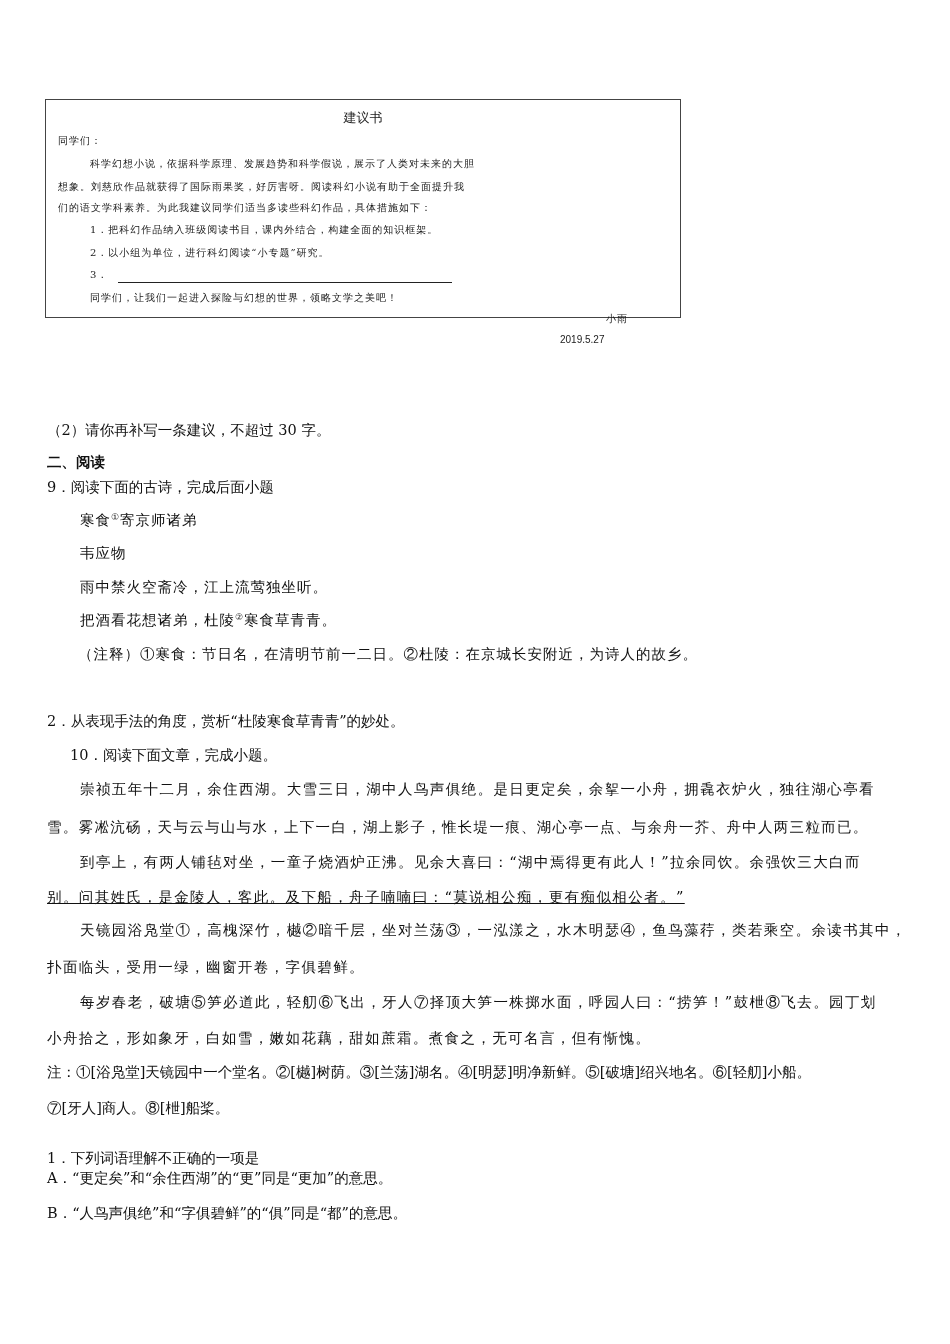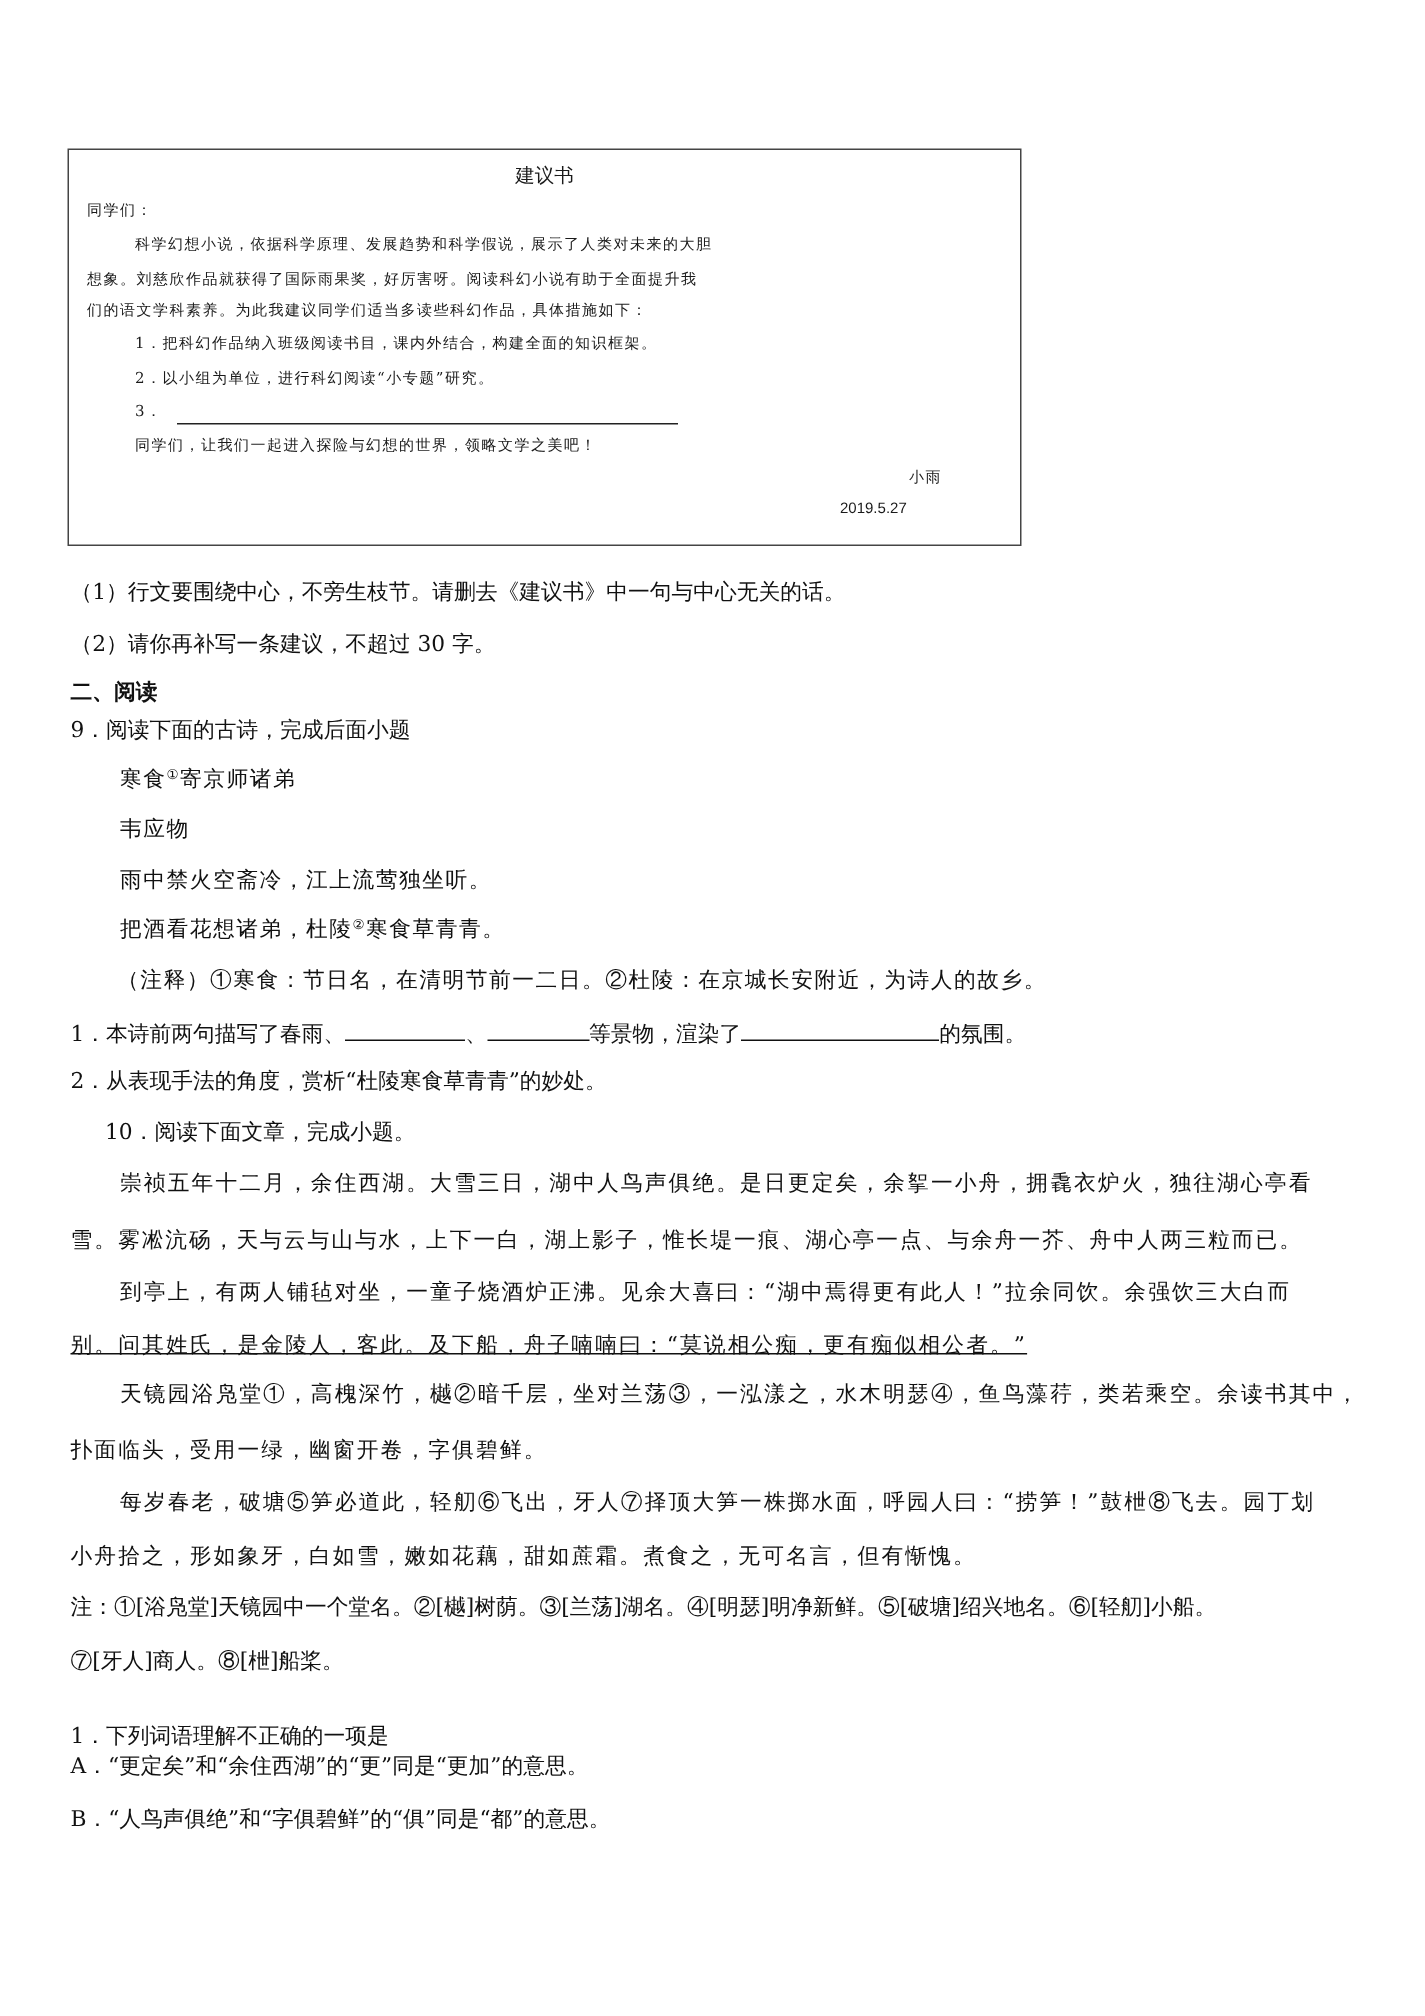--- a/index.html
+++ b/index.html
@@ -6,21 +6,21 @@
     body {
       width: 950px; height: 1344px; position: relative; overflow: hidden;
       font-family: "DejaVu Serif", "Liberation Serif", serif;
       color: #111;
     }
     .page { position: absolute; left: 0; top: 0; width: 950px; height: 1344px; }
     .abs { position: absolute; white-space: nowrap; }
     .t { font-size: 14.5px; line-height: 18px; }
     .kai { font-family: "DejaVu Serif", "Liberation Serif", serif; letter-spacing: 1px; }
     .scan-box {
-      position: absolute; left: 45px; top: 99px; width: 636px; height: 265px;
+      position: absolute; left: 45px; top: 99px; width: 636px; height: 219px;
       border: 1.5px solid #444; box-sizing: border-box; background: #fff;
     }
     .scan-box .abs { font-size: 10px; line-height: 16px; color: #1a1a1a; }
     .scan-title { left: 0; right: 0; text-align: center; top: 10px; font-size: 13px !important; }
     .blank-line {
       position: absolute; border-bottom: 1.4px solid #222; height: 0;
     }
     .ublank { display: inline-block; border-bottom: 1px solid #111; height: 14px; vertical-align: baseline; }
     .bold { font-weight: bold; font-family: "DejaVu Sans", "Liberation Sans", sans-serif; }
     sup { font-size: 9px; vertical-align: top; position: relative; top: -3px; }
@@ -38,39 +38,35 @@
     <div class="abs kai" style="left:12px; top:100px;">们的语文学科素养。为此我建议同学们适当多读些科幻作品，具体措施如下：</div>
     <div class="abs kai" style="left:44px; top:122px;">1．把科幻作品纳入班级阅读书目，课内外结合，构建全面的知识框架。</div>
     <div class="abs kai" style="left:44px; top:145px;">2．以小组为单位，进行科幻阅读“小专题”研究。</div>
     <div class="abs kai" style="left:44px; top:167px;">3．</div>
     <div class="blank-line" style="left:72px; top:182px; width:334px;"></div>
     <div class="abs kai" style="left:44px; top:190px;">同学们，让我们一起进入探险与幻想的世界，领略文学之美吧！</div>
     <div class="abs kai" style="left:560px; top:211px;">小雨</div>
     <div class="abs" style="left:514px; top:232px; font-family:'Liberation Sans', sans-serif;">2019.5.27</div>
   </div>
 
-  <div class="abs t" style="left:47px; top:386px;">（1）行文要围绕中心，不旁生枝节。请删去《建议书》中一句与中心无关的话。</div>
   <div class="abs t" style="left:47px; top:421px;">（2）请你再补写一条建议，不超过 30 字。</div>
 
   <div class="abs t bold" style="left:47px; top:453px;">二、阅读</div>
 
   <div class="abs t" style="left:47px; top:478px;">9．阅读下面的古诗，完成后面小题</div>
   <div class="abs t kai" style="left:80px; top:511px;">
     <span>寒食</span><sup>①</sup><span>寄京师诸弟</span>
   </div>
   <div class="abs t kai" style="left:80px; top:544px;">韦应物</div>
   <div class="abs t kai" style="left:80px; top:578px;">雨中禁火空斋冷，江上流莺独坐听。</div>
   <div class="abs t kai" style="left:80px; top:611px;">
     <span>把酒看花想诸弟，杜陵</span><sup>②</sup><span>寒食草青青。</span>
   </div>
   <div class="abs t kai" style="left:78px; top:645px;">（注释）①寒食：节日名，在清明节前一二日。②杜陵：在京城长安附近，为诗人的故乡。</div>
 
-  <div class="abs t" style="left:47px; top:679px;">
-    <span>1．本诗前两句描写了春雨、</span><span class="ublank" style="width:80px;"></span><span>、</span><span class="ublank" style="width:68px;"></span><span>等景物，渲染了</span><span class="ublank" style="width:132px;"></span><span>的氛围。</span>
-  </div>
   <div class="abs t" style="left:47px; top:712px;text-align:center;">2．从表现手法的角度，赏析“杜陵寒食草青青”的妙处。</div>
 
   <div class="abs t" style="left:70px; top:746px;">10．阅读下面文章，完成小题。</div>
 
   <div class="abs t kai" style="left:80px; top:780px; letter-spacing:1.4px;">崇祯五年十二月，余住西湖。大雪三日，湖中人鸟声俱绝。是日更定矣，余挐一小舟，拥毳衣炉火，独往湖心亭看</div>
   <div class="abs t kai" style="left:47px; top:818px; letter-spacing:1.3px;">雪。雾凇沆砀，天与云与山与水，上下一白，湖上影子，惟长堤一痕、湖心亭一点、与余舟一芥、舟中人两三粒而已。</div>
   <div class="abs t kai" style="left:80px; top:853px; letter-spacing:1.4px;">到亭上，有两人铺毡对坐，一童子烧酒炉正沸。见余大喜曰：“湖中焉得更有此人！”拉余同饮。余强饮三大白而</div>
   <div class="abs t kai" style="left:47px; top:888px; letter-spacing:1.4px;text-decoration:underline;">别。问其姓氏，是金陵人，客此。及下船，舟子喃喃曰：“莫说相公痴，更有痴似相公者。”</div>
   <div class="abs t kai" style="left:80px; top:921px; letter-spacing:1.4px;">天镜园浴凫堂①，高槐深竹，樾②暗千层，坐对兰荡③，一泓漾之，水木明瑟④，鱼鸟藻荇，类若乘空。余读书其中，</div>
   <div class="abs t kai" style="left:47px; top:958px; letter-spacing:1.4px;">扑面临头，受用一绿，幽窗开卷，字俱碧鲜。</div>

